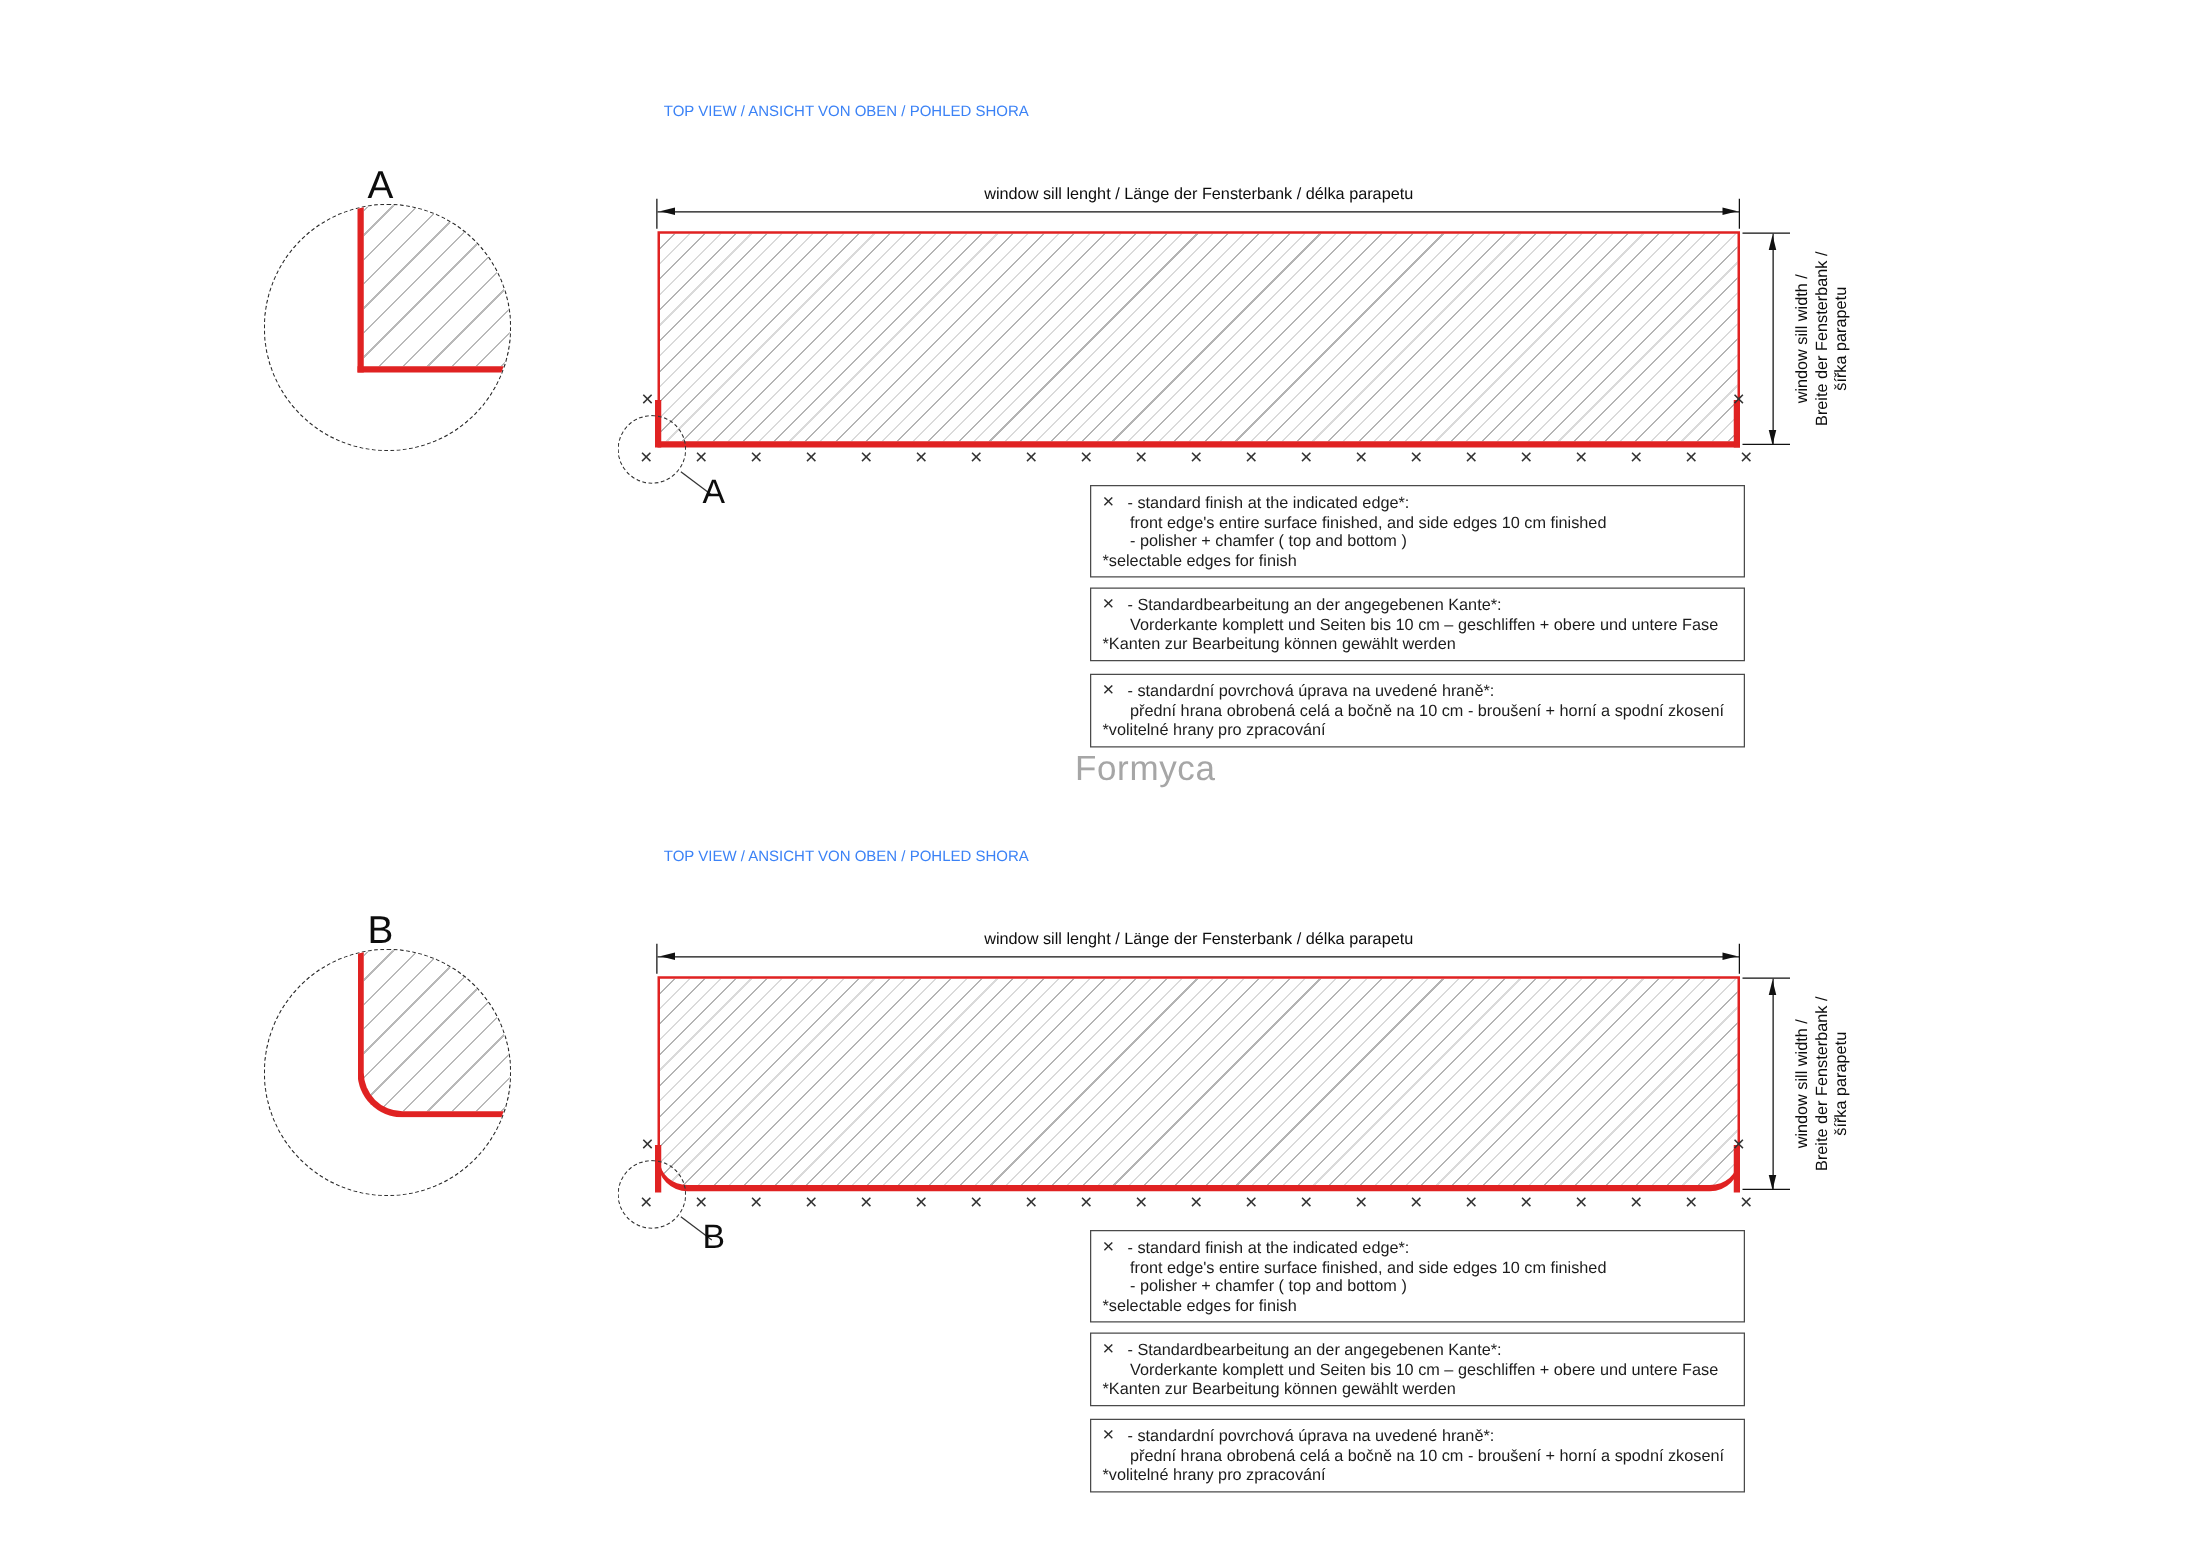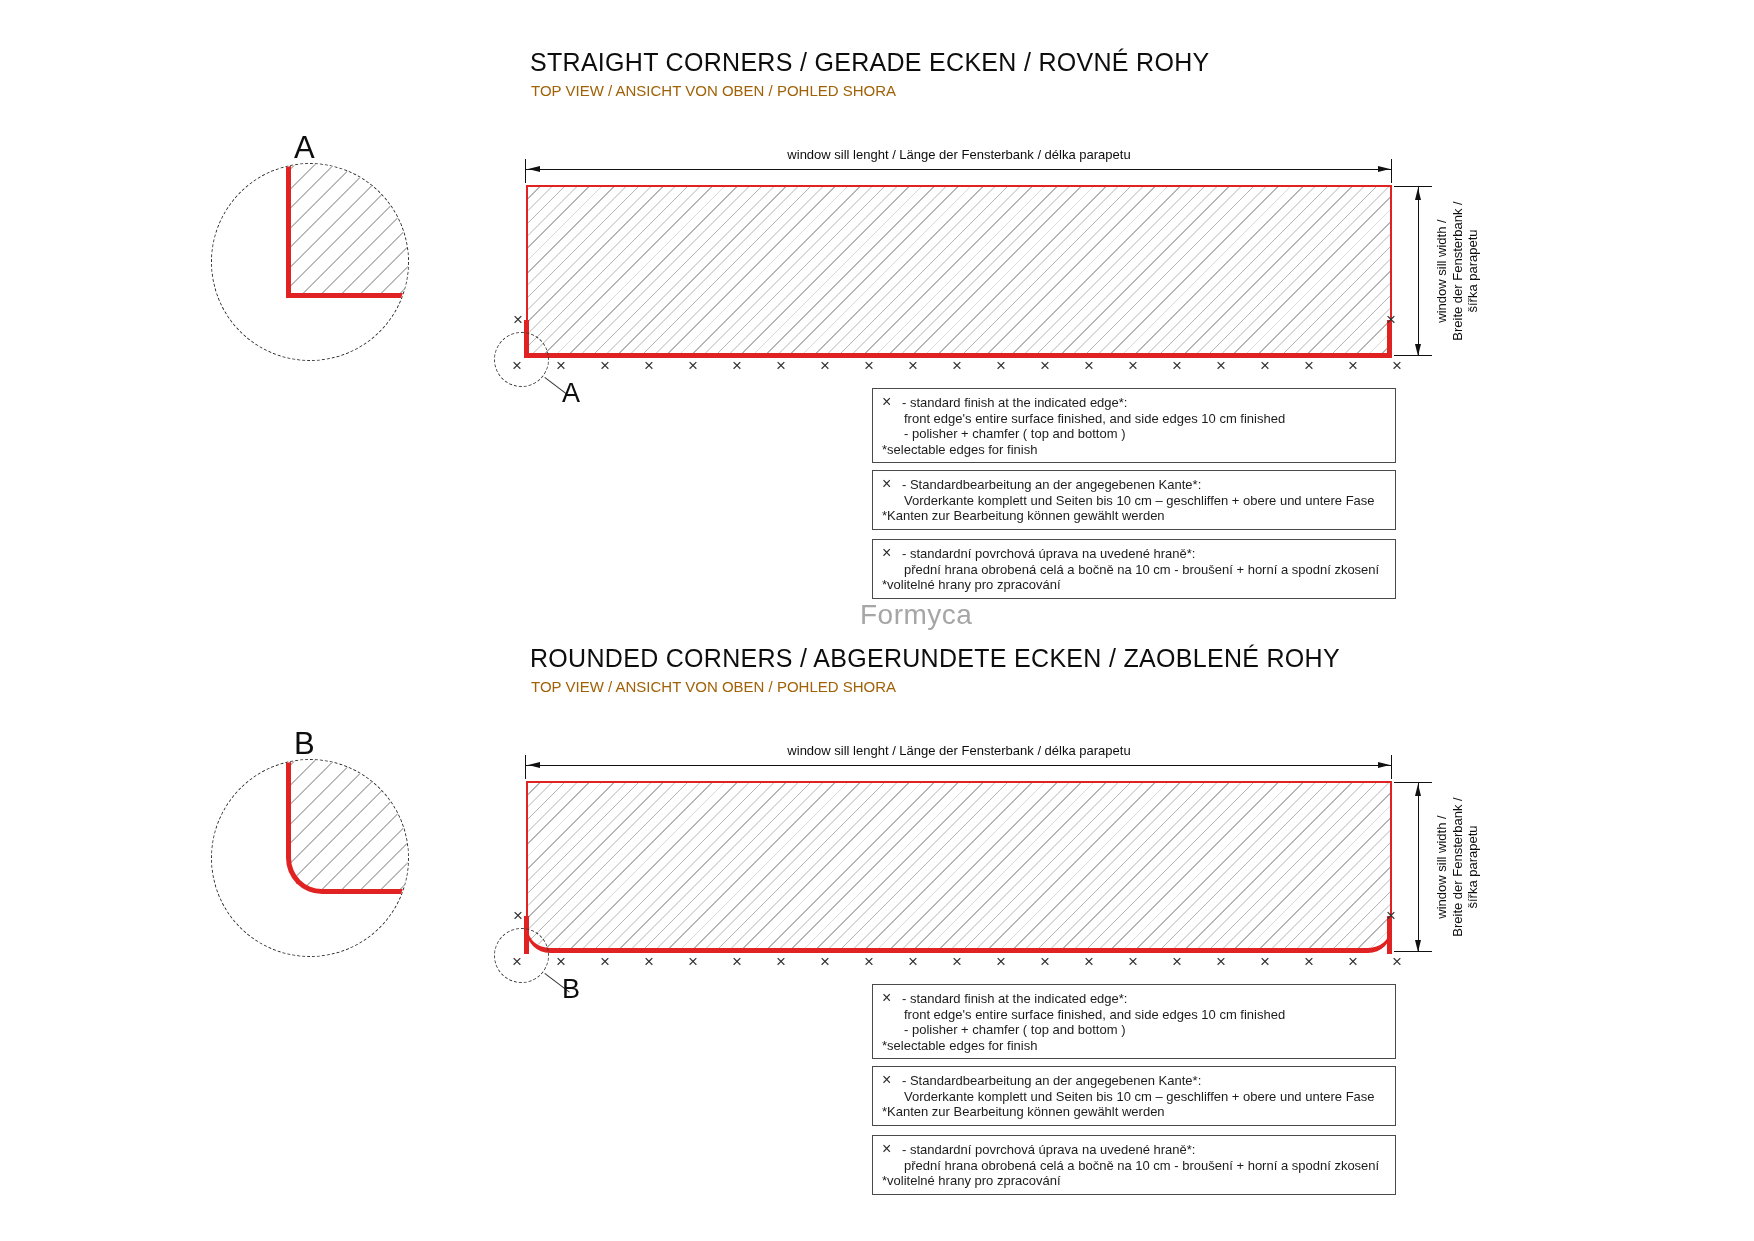--- a/index.html
+++ b/index.html
@@ -10,21 +10,21 @@
     --boxline:#4a4a4a;
     --gray:#a6a6a6;
   }
   html,body{margin:0;padding:0;background:#ffffff;}
   body{font-family:"Liberation Sans", sans-serif; color:var(--ink);}
   #page{position:relative;width:1754px;height:1241px;background:#fff;overflow:hidden;}
 
   .dwg{position:absolute;left:0;width:1754px;height:645px;}
 
   .title{position:absolute;left:530px;top:48px;margin:0;font-size:25px;font-weight:400;letter-spacing:.3px;color:#0d0d0d;}
-  .subtitle{position:absolute;left:531px;top:82px;font-size:15px;color:#a16207;}
+  .subtitle{position:absolute;left:531px;top:82px;font-size:12px;color:#3b82f6;}
 
   
   .detail-circle{position:absolute;left:211px;top:163px;width:198px;height:198px;
     border:1.4px dashed #2e2e2e;border-radius:50%;overflow:hidden;box-sizing:border-box;}
   .detail-material{position:absolute;left:74px;top:-14px;width:152px;height:148px;box-sizing:border-box;
     border-left:5px solid var(--red);border-bottom:5px solid var(--red);
     background-image:repeating-linear-gradient(135deg, transparent 0px, transparent 12.5px, #b9b9b9 12.5px, #b9b9b9 13.8px);}
   .rounded .detail-material{border-bottom-left-radius:36px;}
   .detail-label{position:absolute;left:294px;top:130px;font-size:31px;color:#0d0d0d;}
 
@@ -84,21 +84,20 @@
   .note3 .note-foot{padding-right:16px;}
 
   .watermark{position:absolute;left:860px;top:599px;font-size:28px;letter-spacing:.5px;color:var(--gray);}
 </style>
 </head>
 <body>
 
 <div id="page">
 
   <section class="dwg straight" style="top:0px">
-    <h1 class="title">STRAIGHT CORNERS / GERADE ECKEN / ROVNÉ ROHY</h1>
     <div class="subtitle">TOP VIEW / ANSICHT VON OBEN / POHLED SHORA</div>
 
     <div class="detail-label">A</div>
     <div class="detail-circle">
       <div class="detail-material"></div>
     </div>
 
     <div class="dim-label-top">window sill lenght / Länge der Fensterbank / délka parapetu</div>
     <div class="dim-line-top"></div>
     <div class="tick tick-l"></div>
@@ -176,21 +175,20 @@
         <span class="note-title">- standardní povrchová úprava na uvedené hraně*:</span>
       </div>
       <div class="note-ind">přední hrana obrobená celá a bočně na 10 cm - broušení + horní a spodní zkosení</div>
       <div class="note-foot">*volitelné hrany pro zpracování</div>
     </div>
   </section>
 
   <div class="watermark">Formyca</div>
 
   <section class="dwg rounded" style="top:596px">
-    <h1 class="title">ROUNDED CORNERS / ABGERUNDETE ECKEN / ZAOBLENÉ ROHY</h1>
     <div class="subtitle">TOP VIEW / ANSICHT VON OBEN / POHLED SHORA</div>
 
     <div class="detail-label">B</div>
     <div class="detail-circle">
       <div class="detail-material"></div>
     </div>
 
     <div class="dim-label-top">window sill lenght / Länge der Fensterbank / délka parapetu</div>
     <div class="dim-line-top"></div>
     <div class="tick tick-l"></div>

